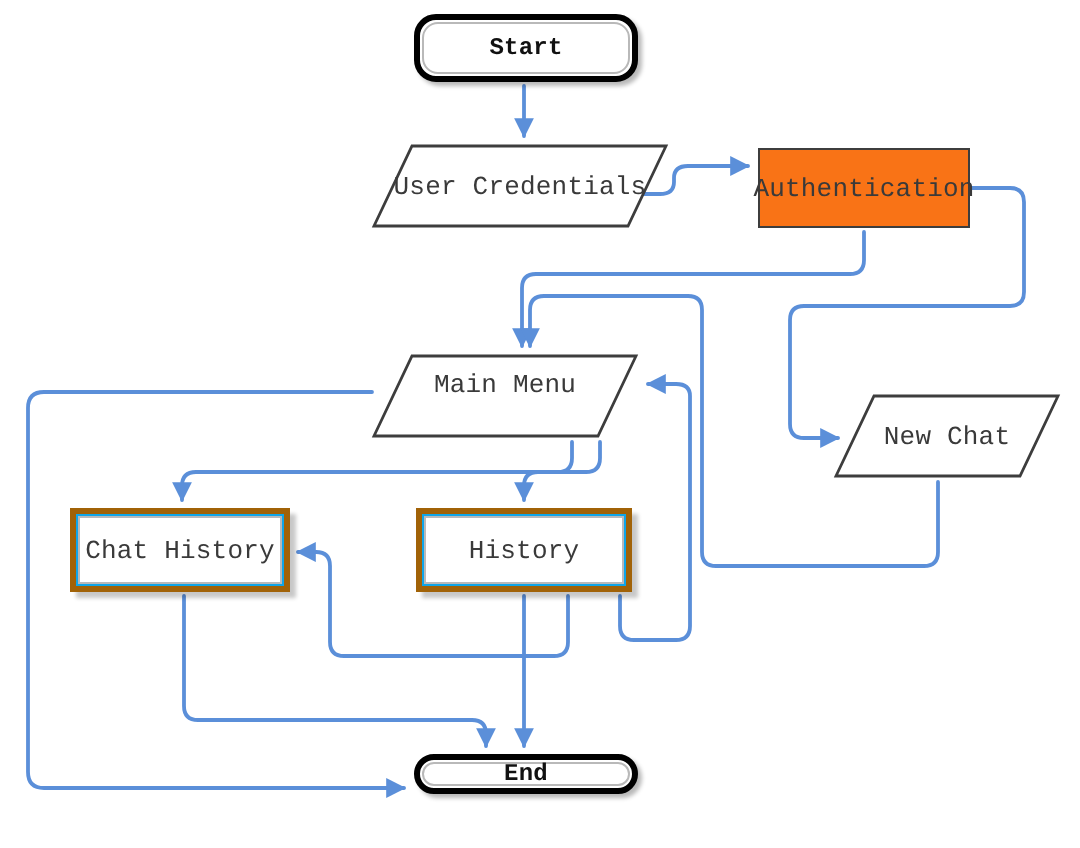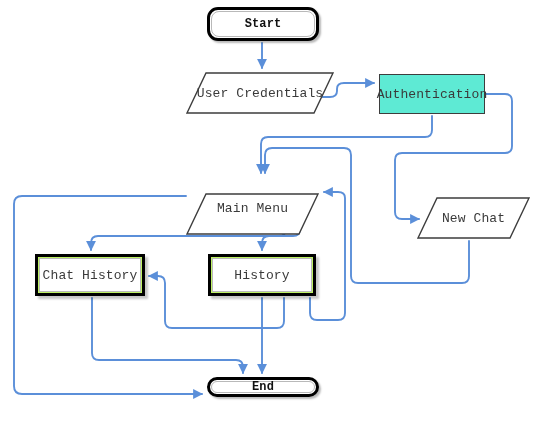--- a/index.html
+++ b/index.html
@@ -52,34 +52,34 @@
     border-radius: 8px;
     background: #ffffff;
   }
   .term .node-label {
     font-weight: bold;
     color: #111111;
     font-size: 12px;
   }
   
   .proc-heavy {
-    border: 3px solid #000000;
-    background: #bef264;
+    border: 3px solid #a16207;
+    background: #0ea5e9;
     box-shadow: 3px 3px 2px rgba(0,0,0,0.22);
   }
   .proc-heavy .inner {
     position: absolute;
     left: 1px; top: 1px; right: 1px; bottom: 1px;
     border: 1px solid #b9b9b9;
     background: #ffffff;
   }
   
   .proc-thin {
     border: 1.4px solid #3d3d3d;
-    background: #5eead4;
+    background: #f97316;
   }
   
   .data-shape {
     background: transparent;
   }
   .data-shape svg {
     position: absolute;
     left: 0; top: 0;
     overflow: visible;
   }
@@ -132,21 +132,21 @@
     <svg width="148" height="42" viewBox="0 0 148 42">
       <polygon points="20,1 147,1 128,41 1,41" fill="#ffffff" stroke="#3d3d3d" stroke-width="1.4"></polygon>
     </svg>
     <div class="node-label">User Credentials</div>
   </div>
 
   <div class="node proc-thin" style="left:379px; top:74px; width:106px; height:40px;">
     <div class="node-label">Authentication</div>
   </div>
 
-  <div class="node data-shape" style="left:186px; top:193px; width:133px; height:30px;">
+  <div class="node data-shape" style="left:186px; top:177px; width:133px; height:30px;">
     <svg width="133" height="42" viewBox="0 0 133 42">
       <polygon points="20,1 132,1 113,41 1,41" fill="#ffffff" stroke="#3d3d3d" stroke-width="1.4"></polygon>
     </svg>
     <div class="node-label">Main Menu</div>
   </div>
 
   <div class="node data-shape" style="left:417px; top:197px; width:113px; height:42px;">
     <svg width="113" height="42" viewBox="0 0 113 42">
       <polygon points="20,1 112,1 93,41 1,41" fill="#ffffff" stroke="#3d3d3d" stroke-width="1.4"></polygon>
     </svg>

